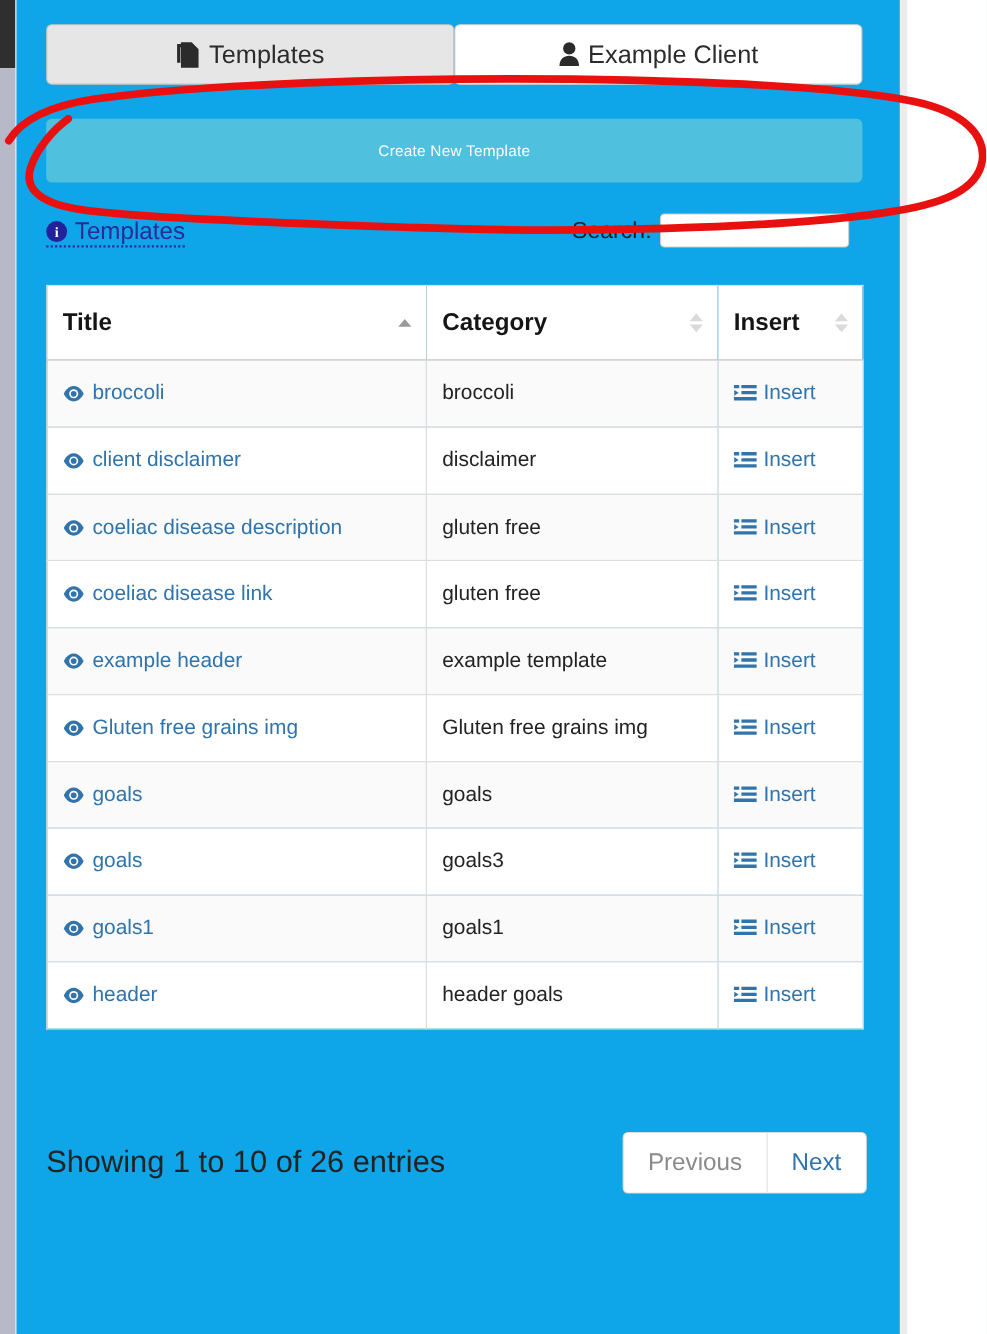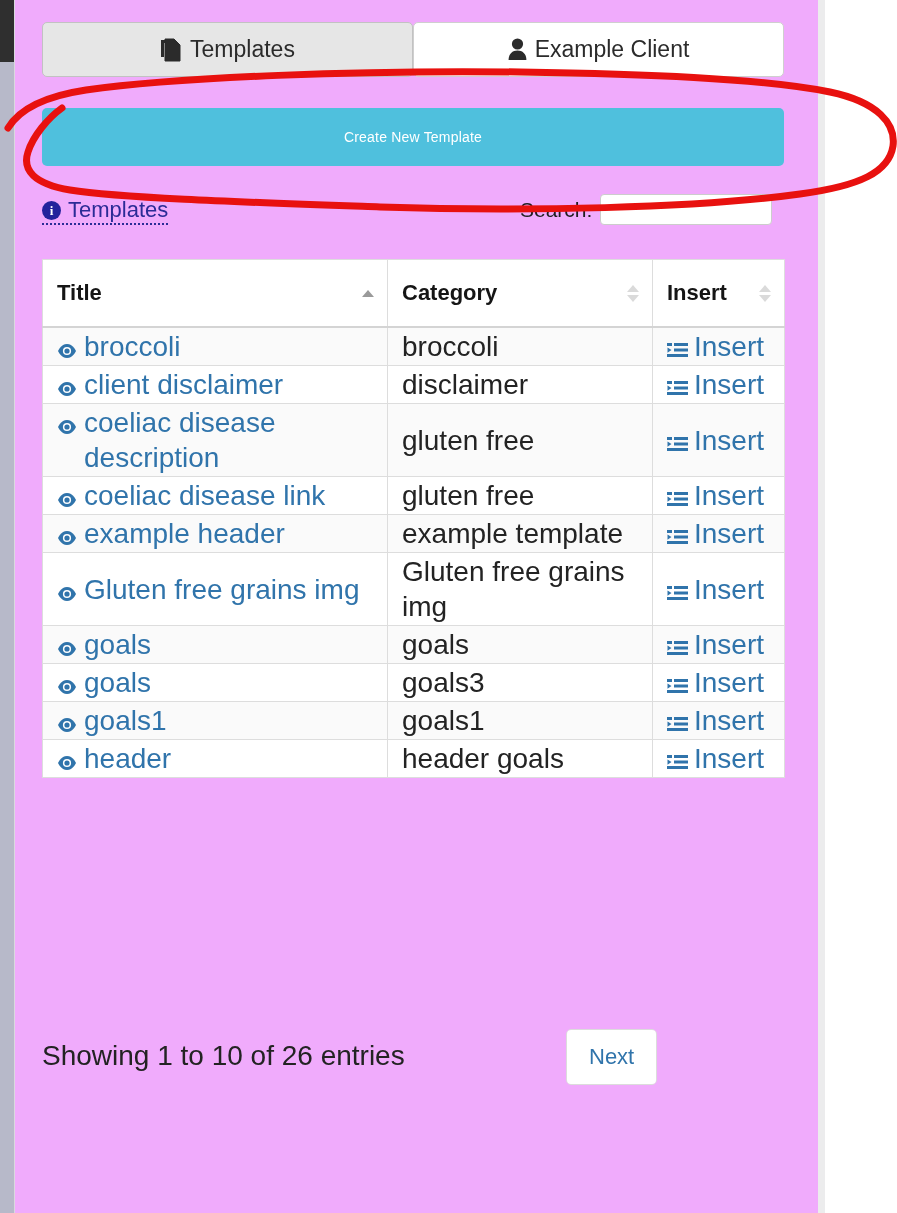--- a/index.html
+++ b/index.html
@@ -47,21 +47,21 @@
     width: 72px; height: 1213px;
     background: #ffffff;
   }
 
   
   .content {
     position: absolute;
     left: 15px; top: 0;
     width: 803px;
     height: 1213px;
-    background: #f0abfc;
+    background: #0ea5e9;
   }
 
   
   .tabs {
     position: absolute;
     left: 27px; top: 22px;
     width: 742px;
     height: 55px;
     display: flex;
   }
@@ -209,22 +209,22 @@
     width: 0; height: 0;
     border-left: 6px solid transparent;
     border-right: 6px solid transparent;
     border-top: 7px solid #d2d2d2;
   }
   .sort-asc .tri-up { border-bottom-color: #9a9a9a; }
   .sort-none .tri-up { border-bottom-color: #dadada; }
   .sort-none .tri-down { border-top-color: #dadada; }
 
   table.dt td {
-    padding: 1px 14px;
-    font-size: 28px;
+    padding: 18px 14px;
+    font-size: 19px;
     color: #232323;
     vertical-align: middle;
     background: #ffffff;
     line-height: 1.25;
   }
   table.dt tbody tr:nth-child(odd) td {
     background: #fafafa;
   }
   .cell-link {
     color: #3074ab;
@@ -568,20 +568,21 @@
                     </svg></span>
                   <span>Insert</span>
                 </span></td>
             </tr>
           </tbody>
       </table>
     </div>
 
     <div class="dt-info">Showing 1 to 10 of 26 entries</div>
     <div class="pager">
+      <button class="pager-btn prev">Previous</button>
       <button class="pager-btn next">Next</button>
     </div>
 
   </div>
 
   <svg class="annotation" viewBox="0 0 897 1213">
     <path d="M8 128
              C 20 108, 46 96, 86 90
              C 180 77, 360 70, 520 72
              C 640 74, 760 78, 830 92

